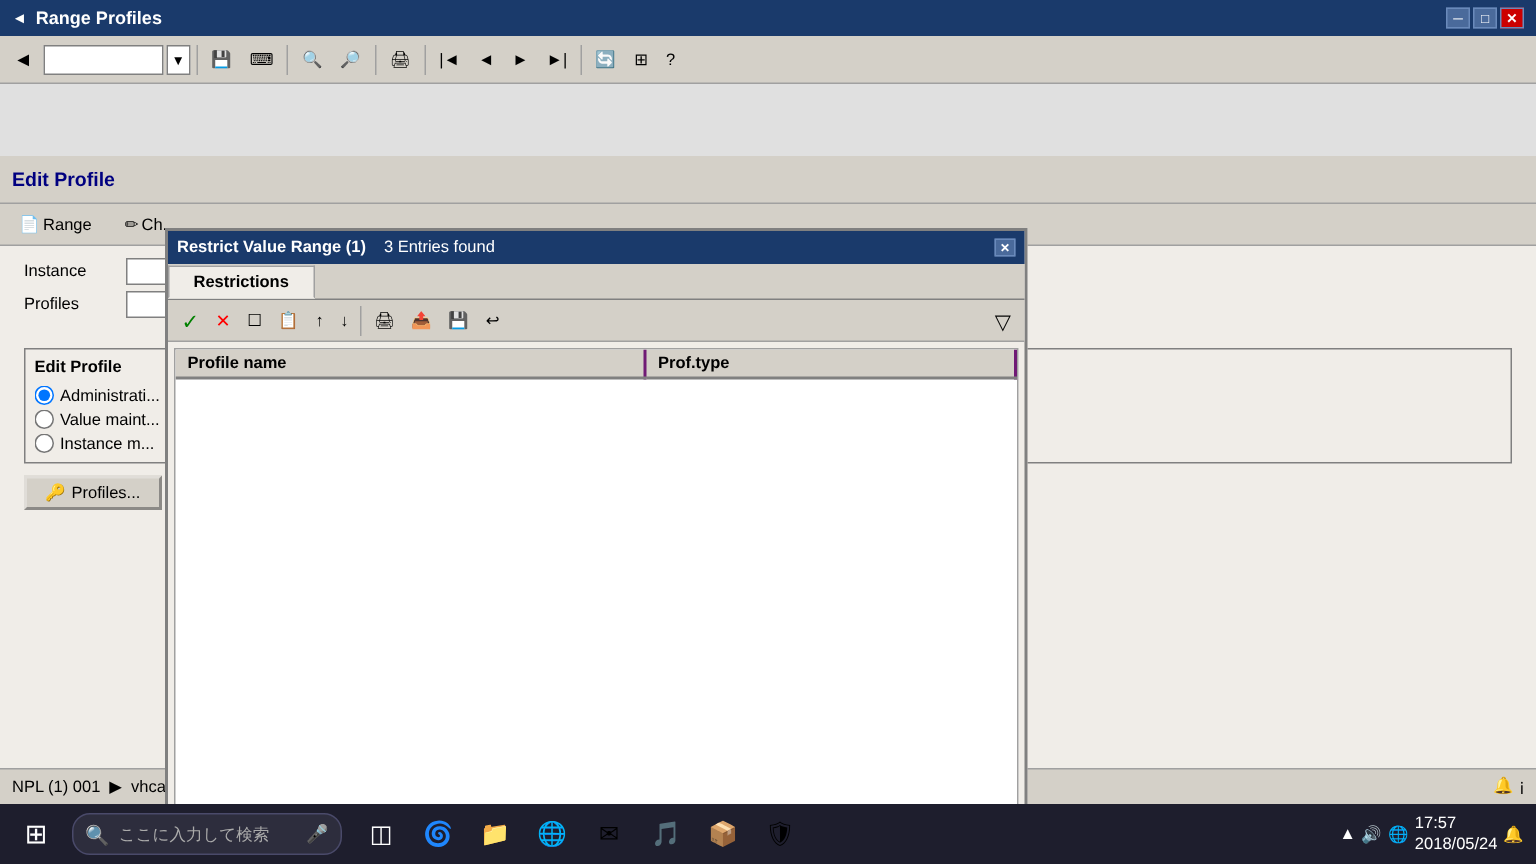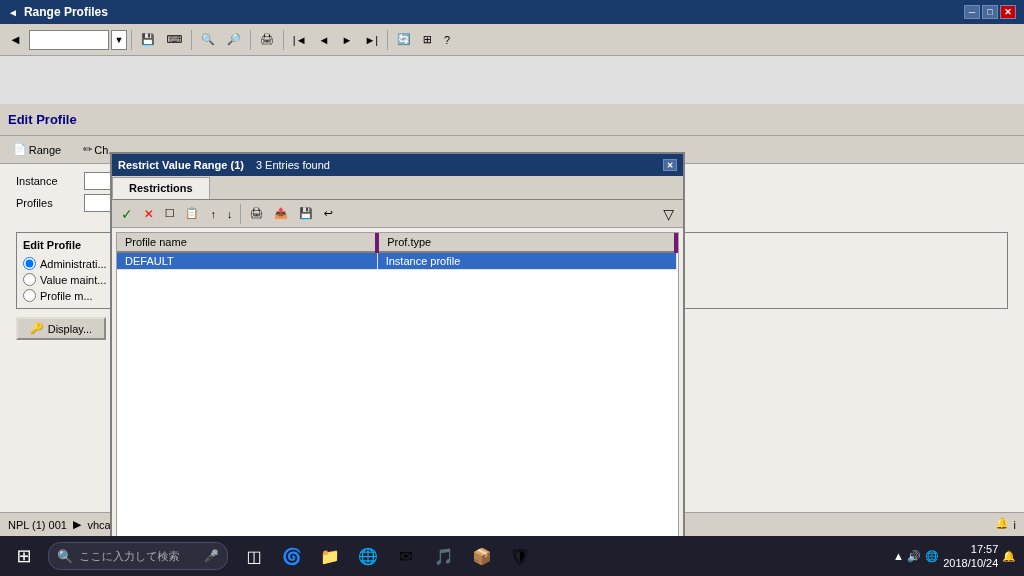--- a/index.html
+++ b/index.html
@@ -266,23 +266,23 @@
       width: 100%;
       border-collapse: collapse;
       font-size: 11px;
     }
     thead tr {
       background: #d4d0c8;
     }
     thead th {
       text-align: left;
       padding: 3px 8px;
-      border-right: 4px solid #701a75;
+      border-right: 2px solid #701a75;
       border-bottom: 2px solid #808080;
-      font-weight: normal;
+      font-weight: bold;
       font-size: 11px;
     }
     tbody tr {
       cursor: pointer;
     }
     tbody tr.selected { background: #316ac5; color: white; }
     tbody td {
       padding: 2px 8px;
       border-right: 1px solid #e0e0e0;
       border-bottom: 1px solid #e0e0e0;
@@ -358,21 +358,21 @@
     }
     .taskbar-right {
       margin-left: auto;
       display: flex;
       align-items: center;
       gap: 4px;
       color: white;
       font-size: 11px;
       padding-right: 4px;
     }
-    .taskbar-clock { text-align: right; }
+    .taskbar-clock { }
     .taskbar-clock div { line-height: 14px; }
 
     
     .sap-logo {
       position: absolute;
       bottom: 48px;
       left: 50%;
       transform: translateX(-50%);
       font-size: 16px;
       font-weight: bold;
@@ -461,28 +461,28 @@
         <label class="radio-item">
           <input type="radio" name="editmode" checked="" style="">
           <span>Administrati...</span>
         </label>
         <label class="radio-item">
           <input type="radio" name="editmode" style="">
           <span>Value maint...</span>
         </label>
         <label class="radio-item">
           <input type="radio" name="editmode" style="">
-          <span>Profile m...</span>
+          <span>Instance m...</span>
         </label>
       </div>
     </div>
 
     <div class="display-btn">
       <span>🔑</span>
-      <span>Display...</span>
+      <span>Profiles...</span>
     </div>
 
     <div class="modal">
 
       <div class="modal-title-bar">
         <span>Restrict Value Range (1)</span>
         <span style="margin-left:12px; font-weight:normal;">3 Entries found</span>
         <div class="modal-title-bar-controls">
           <div class="modal-title-btn">✕</div>
         </div>
@@ -511,24 +511,20 @@
 
       <div class="modal-table-container">
         <table>
           <thead>
             <tr>
               <th>Profile name</th>
               <th>Prof.type</th>
             </tr>
           </thead>
           <tbody id="table-body">
-          <tr class="selected">
-                <td>DEFAULT</td>
-                <td>Instance profile</td>
-              </tr>
             </tbody>
         </table>
       </div>
 
       <div class="modal-status-bar">
         <span>3 Entries found</span>
         <div class="modal-scrollbar-area">
           <div style="width:100px; height:8px; background:#d4d0c8; border:1px solid #808080;"></div>
           <div style="width:100px; height:8px; background:#d4d0c8; border:1px solid #808080;"></div>
         </div>
@@ -568,17 +564,17 @@
     <div class="taskbar-icon" style="font-size:16px;">🎵</div>
     <div class="taskbar-icon" style="font-size:16px;">📦</div>
     <div class="taskbar-icon" style="font-size:16px;">🛡</div>
   </div>
   <div class="taskbar-right">
     <span style="cursor:pointer;">▲</span>
     <span style="cursor:pointer;">🔊</span>
     <span style="cursor:pointer;">🌐</span>
     <div class="taskbar-clock" style="cursor:pointer;">
       <div>17:57</div>
-      <div>2018/10/24</div>
+      <div>2018/05/24</div>
     </div>
     <span style="cursor:pointer;">🔔</span>
   </div>
 </div>
 
 </body></html>

